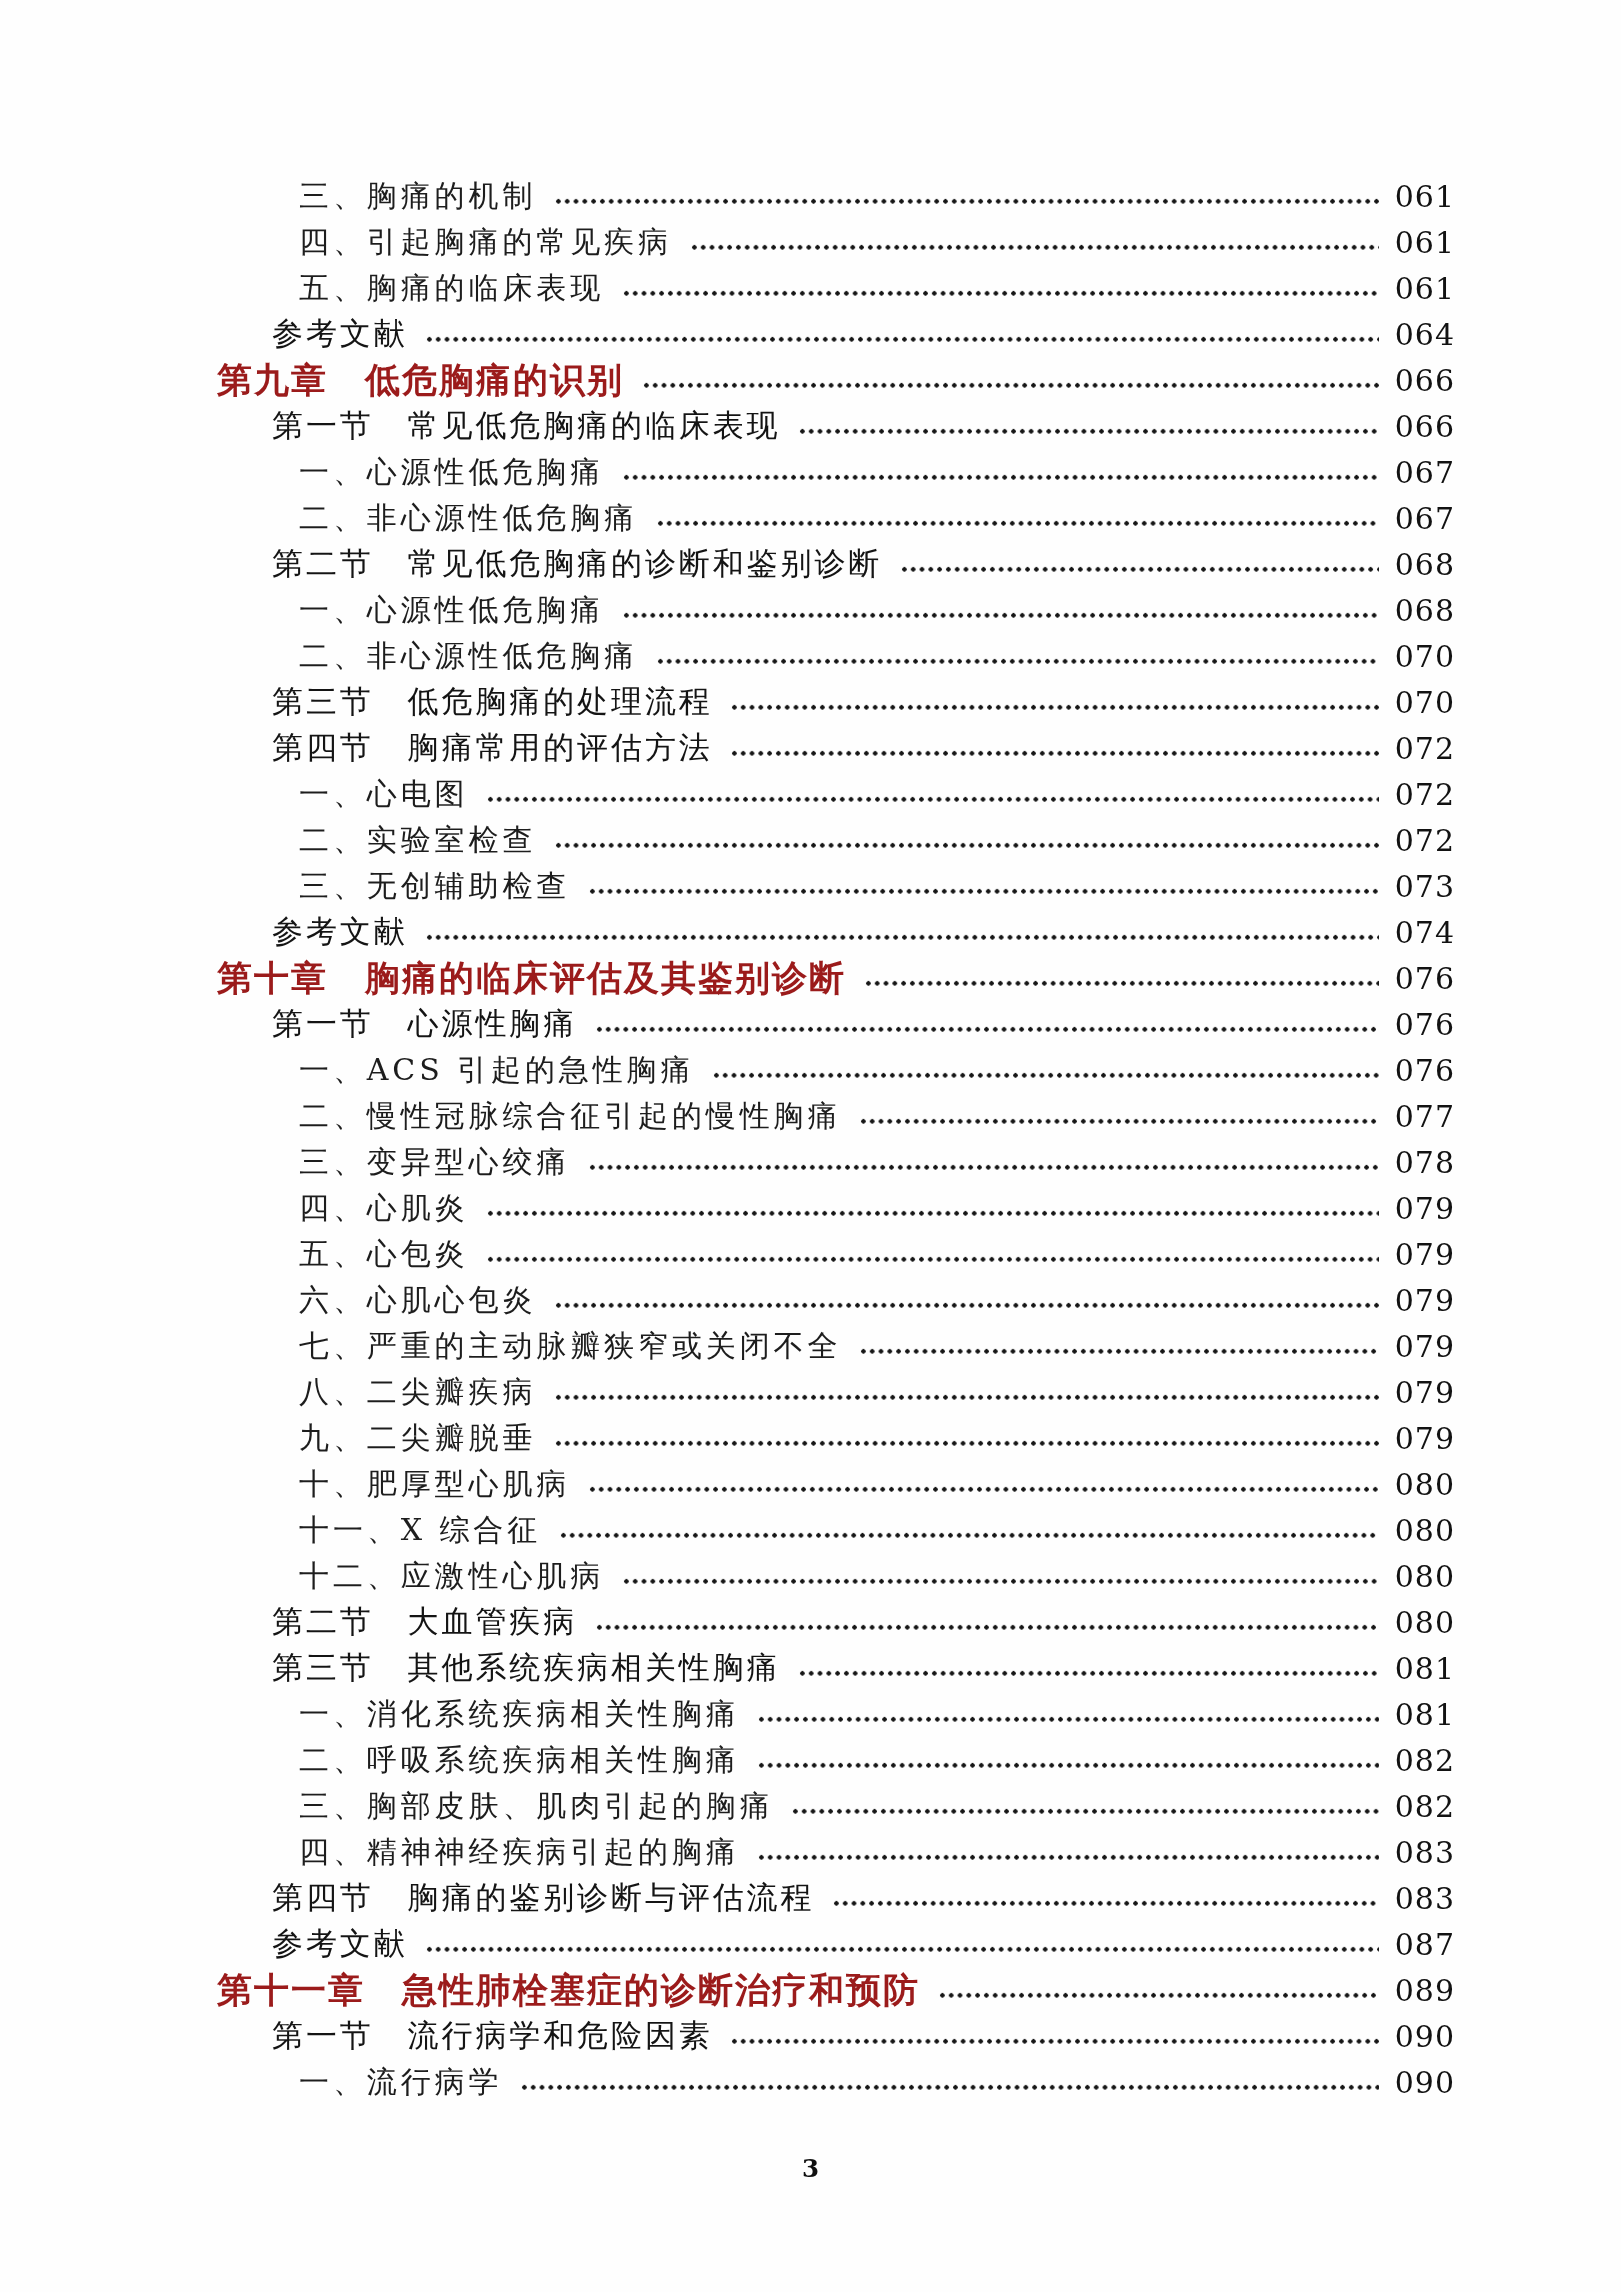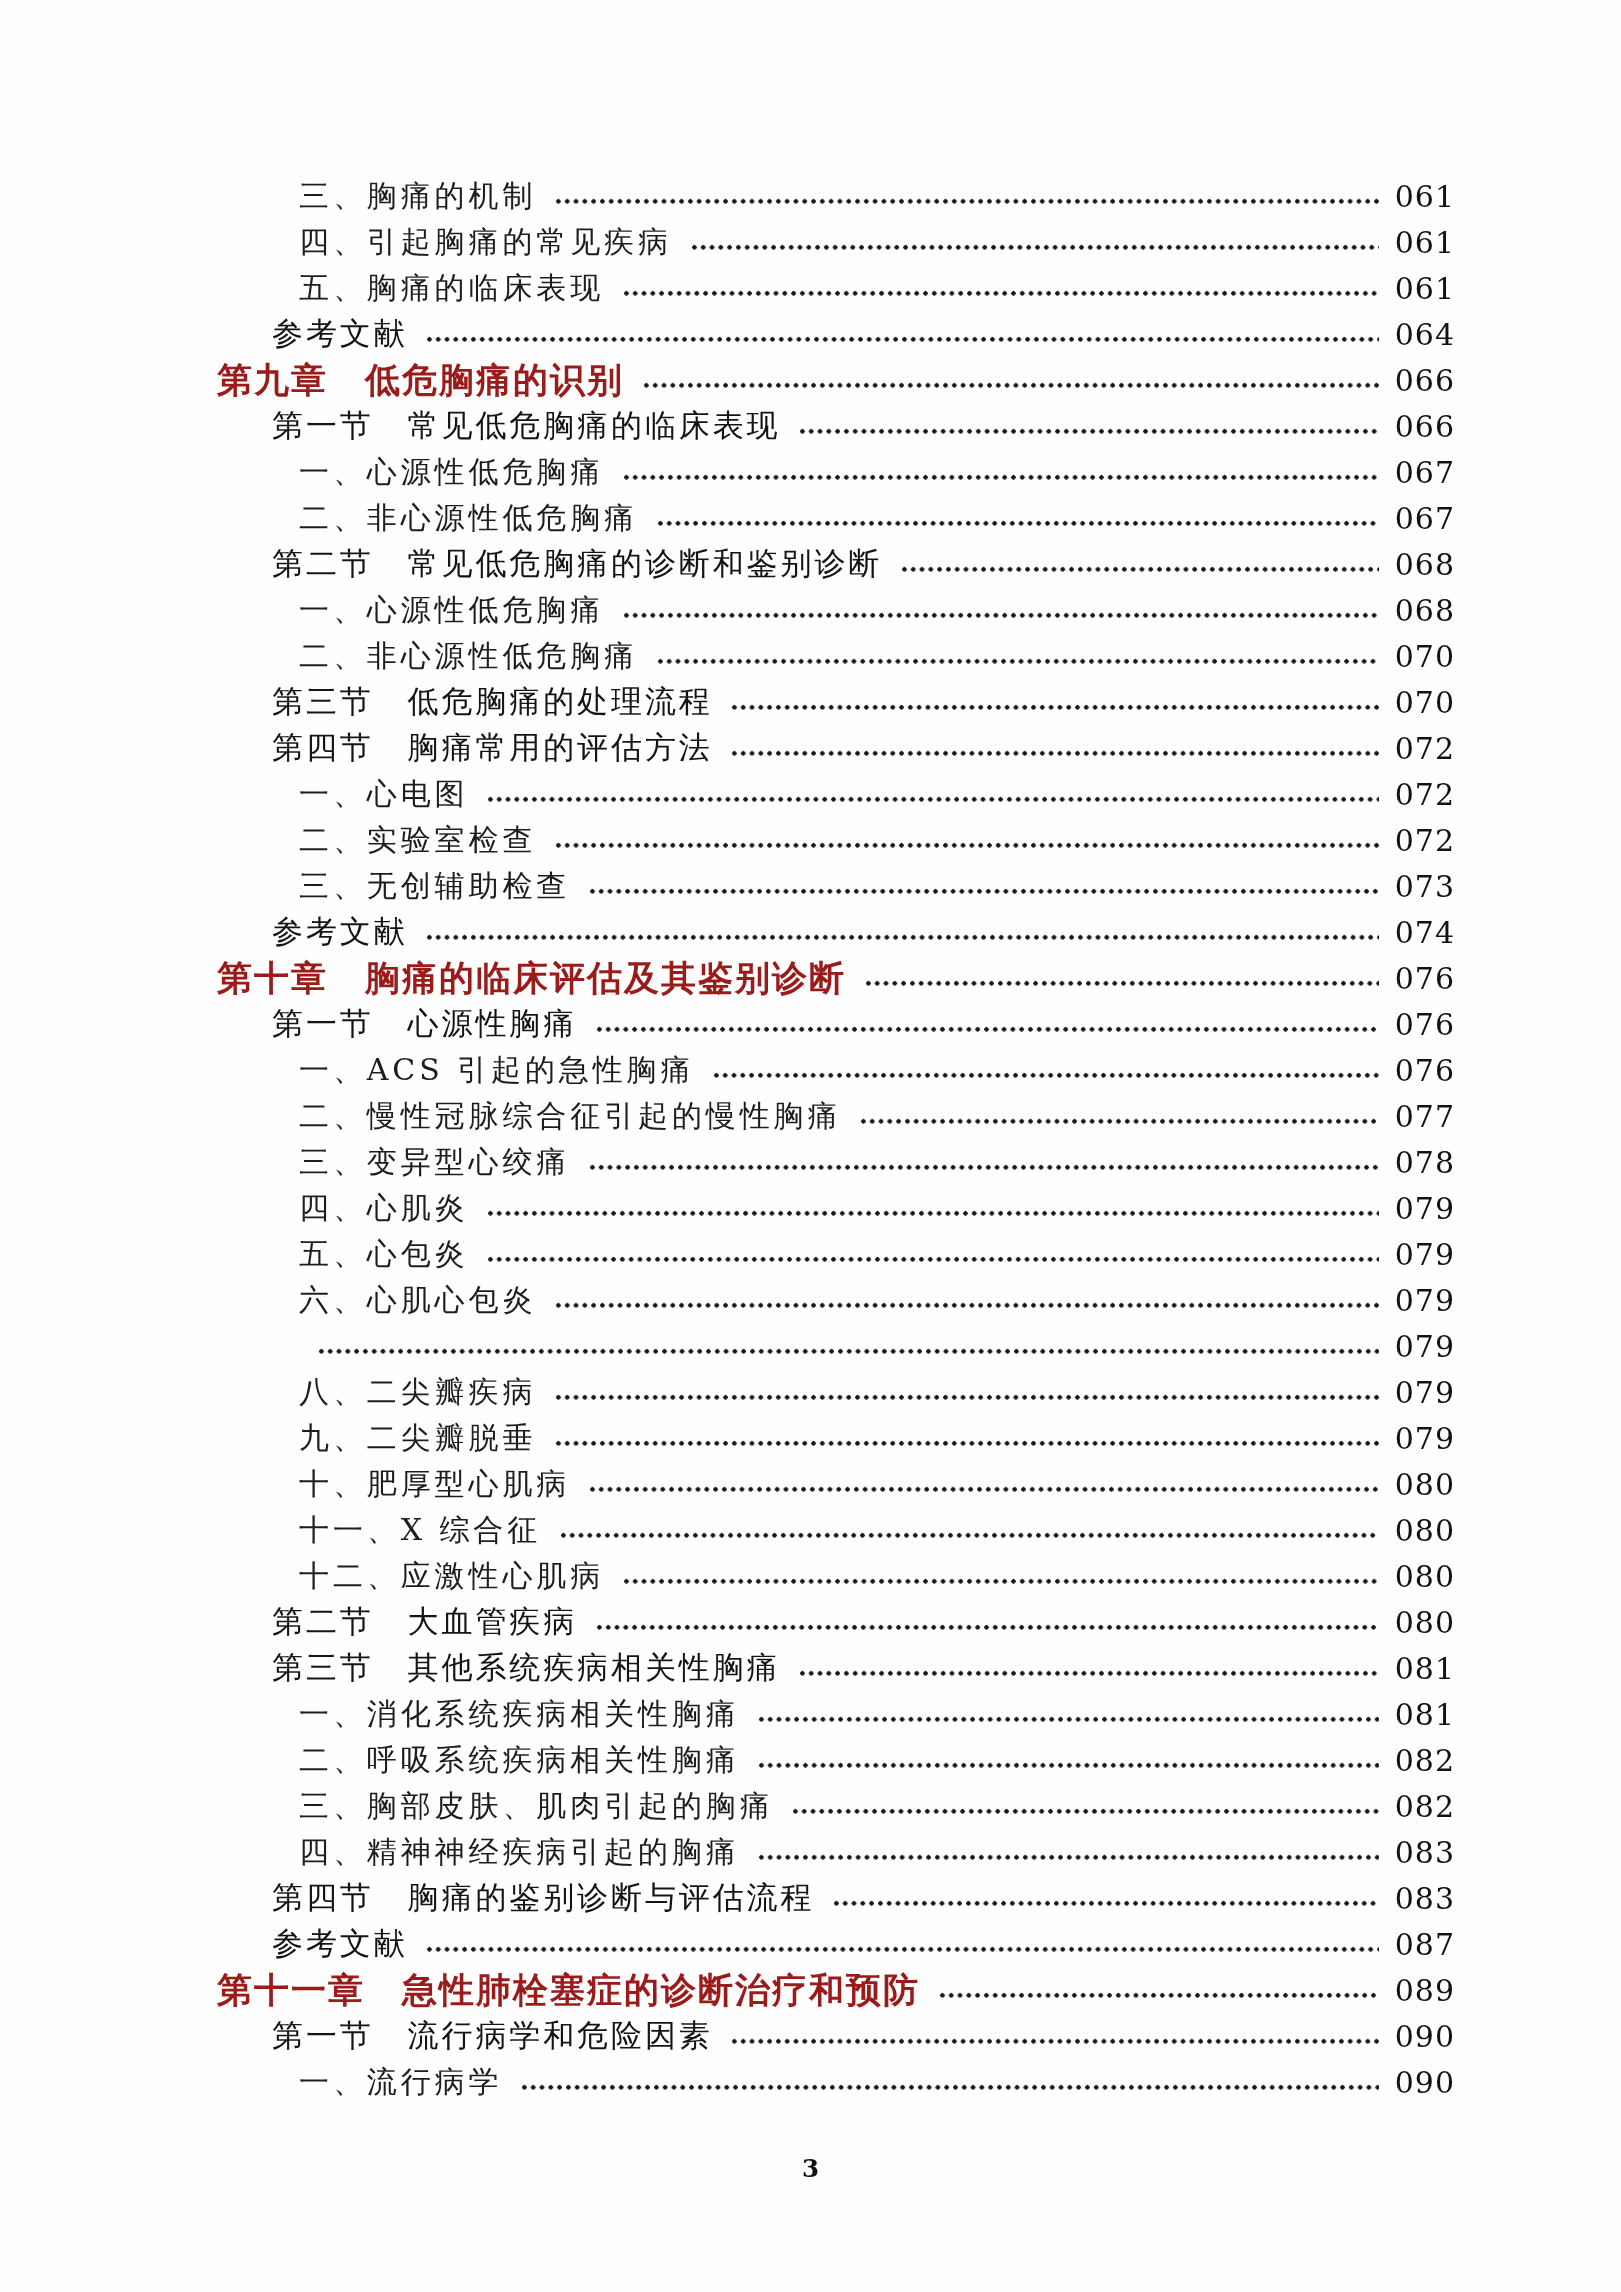--- a/index.html
+++ b/index.html
@@ -213,20 +213,21 @@
     <span class="label">五、心包炎</span>
     <span class="leader"></span>
     <span class="pagenum">079</span>
   </div>
       <div class="row lv-sub">
     <span class="label">六、心肌心包炎</span>
     <span class="leader"></span>
     <span class="pagenum">079</span>
   </div>
       <div class="row lv-sub">
+    <span class="label">七、严重的主动脉瓣狭窄或关闭不全</span>
     <span class="leader"></span>
     <span class="pagenum">079</span>
   </div>
       <div class="row lv-sub">
     <span class="label">八、二尖瓣疾病</span>
     <span class="leader"></span>
     <span class="pagenum">079</span>
   </div>
       <div class="row lv-sub">
     <span class="label">九、二尖瓣脱垂</span>

